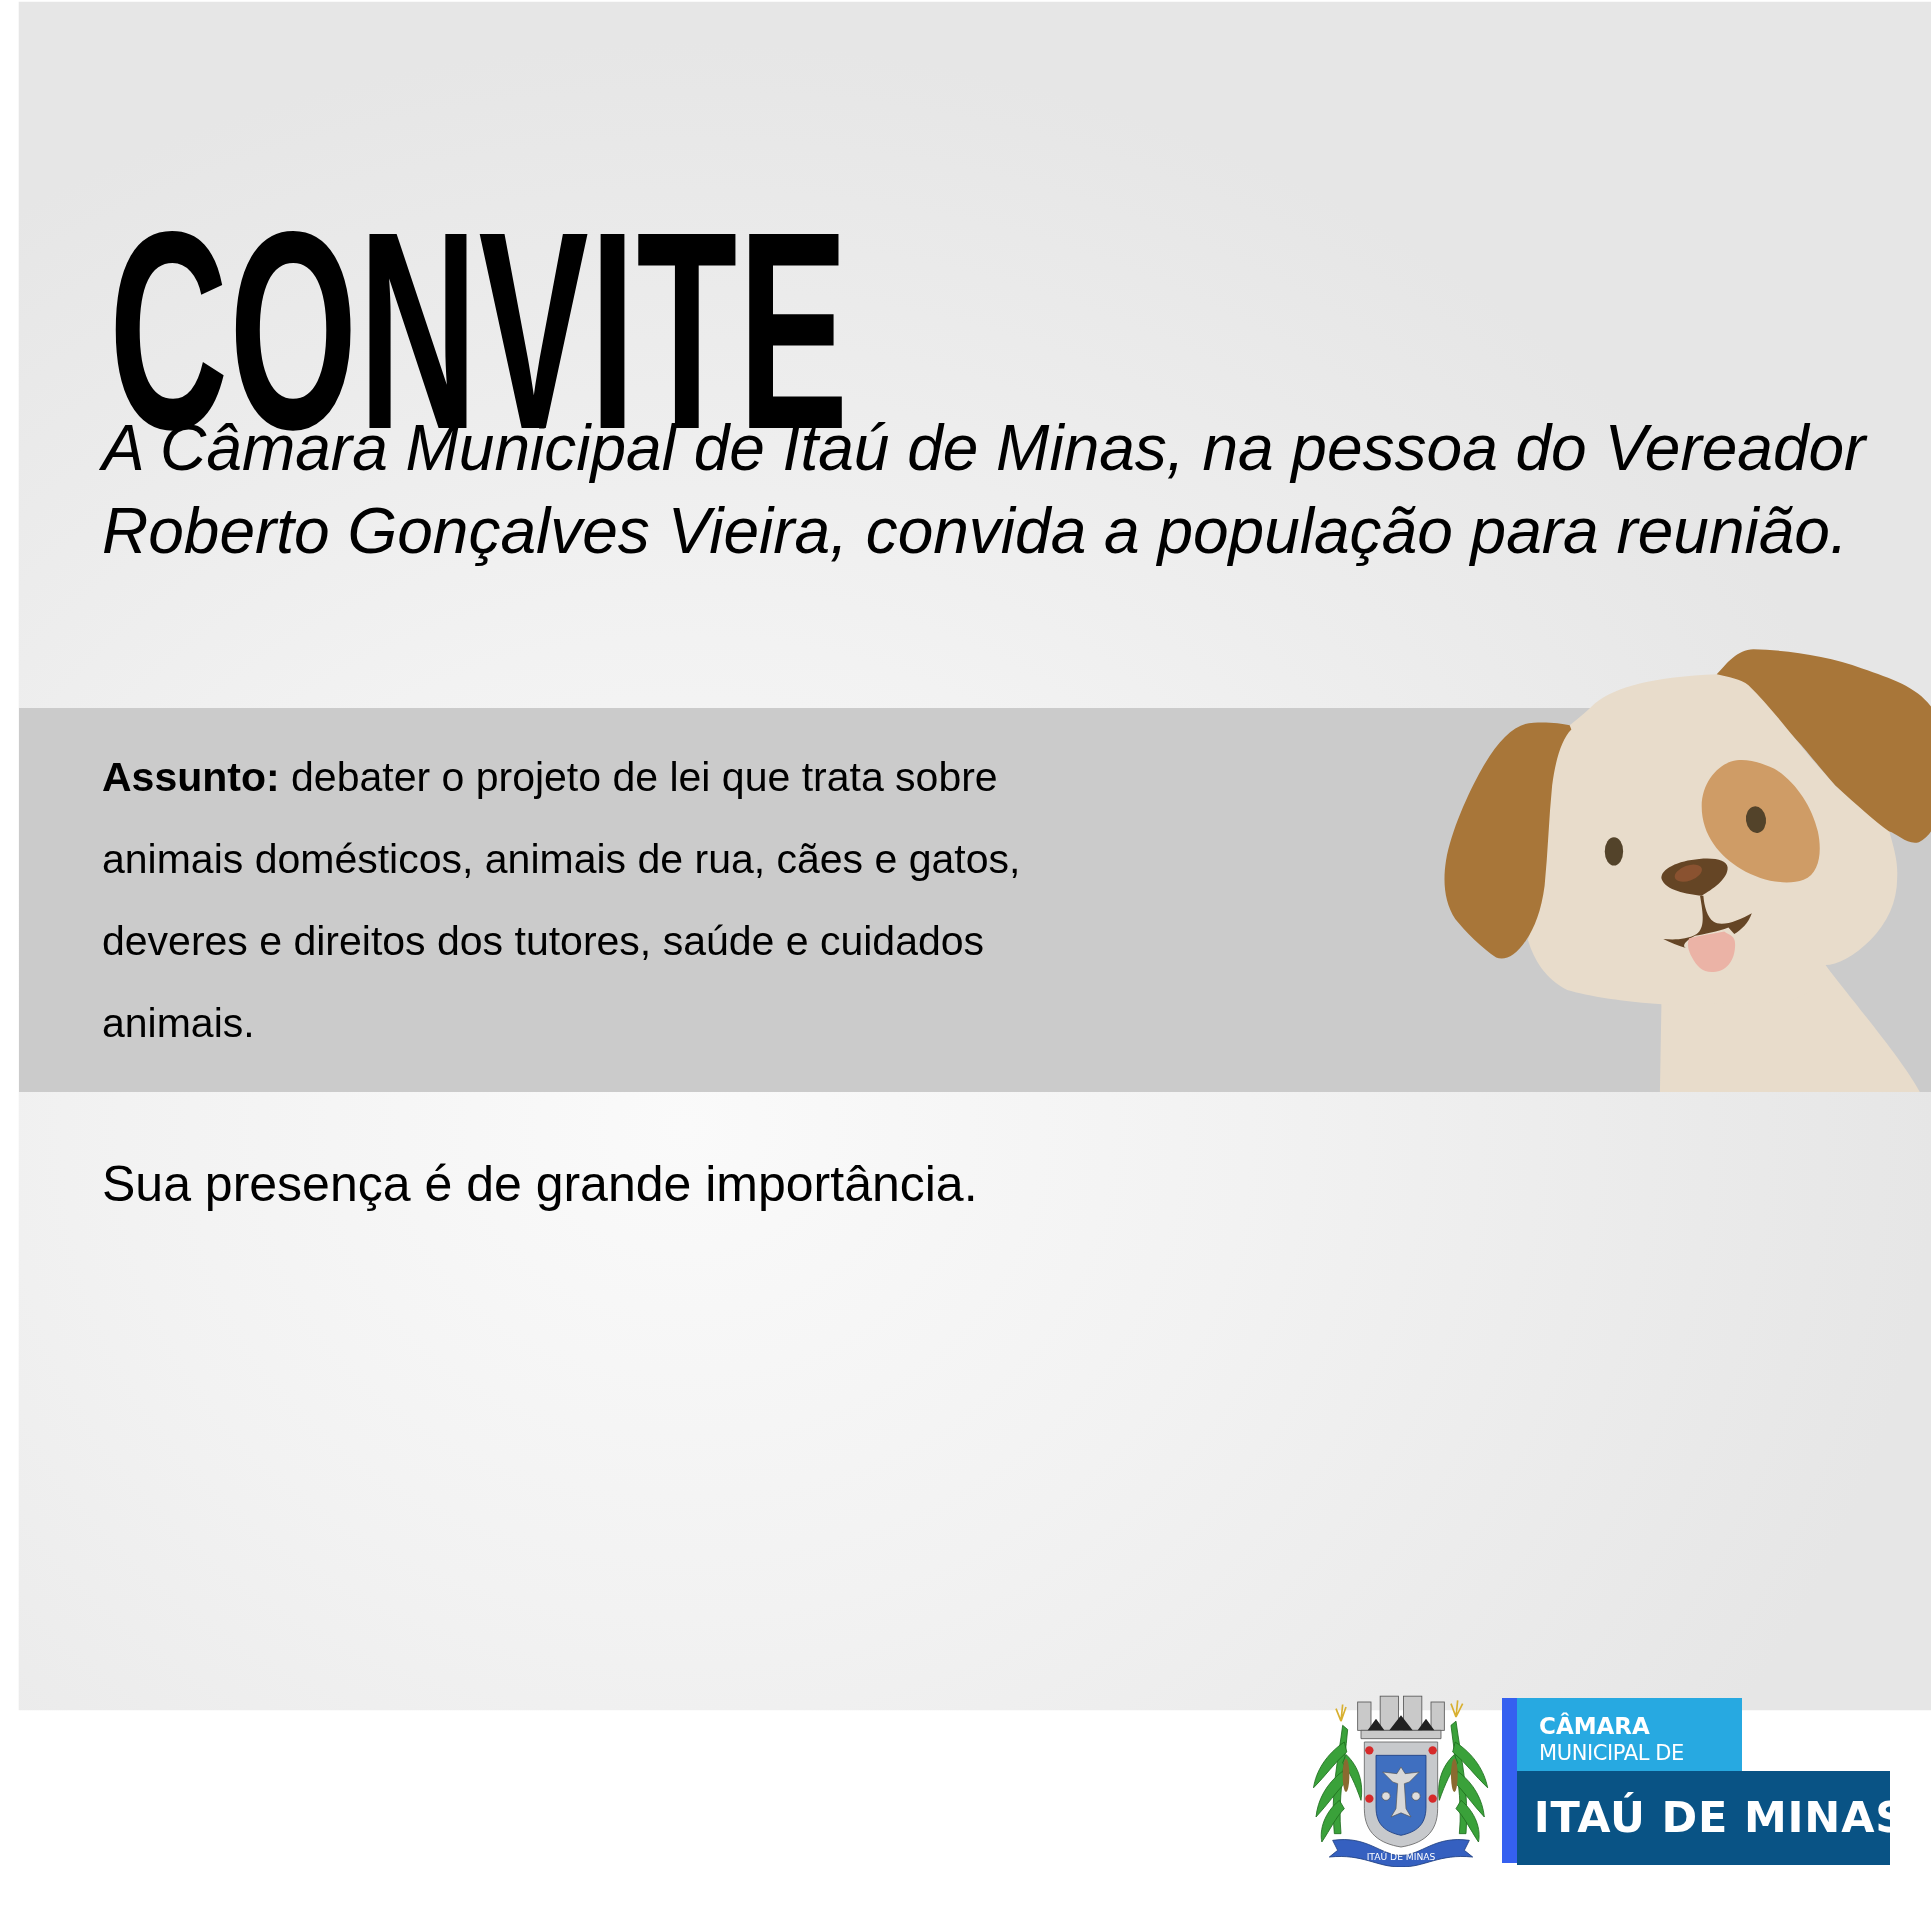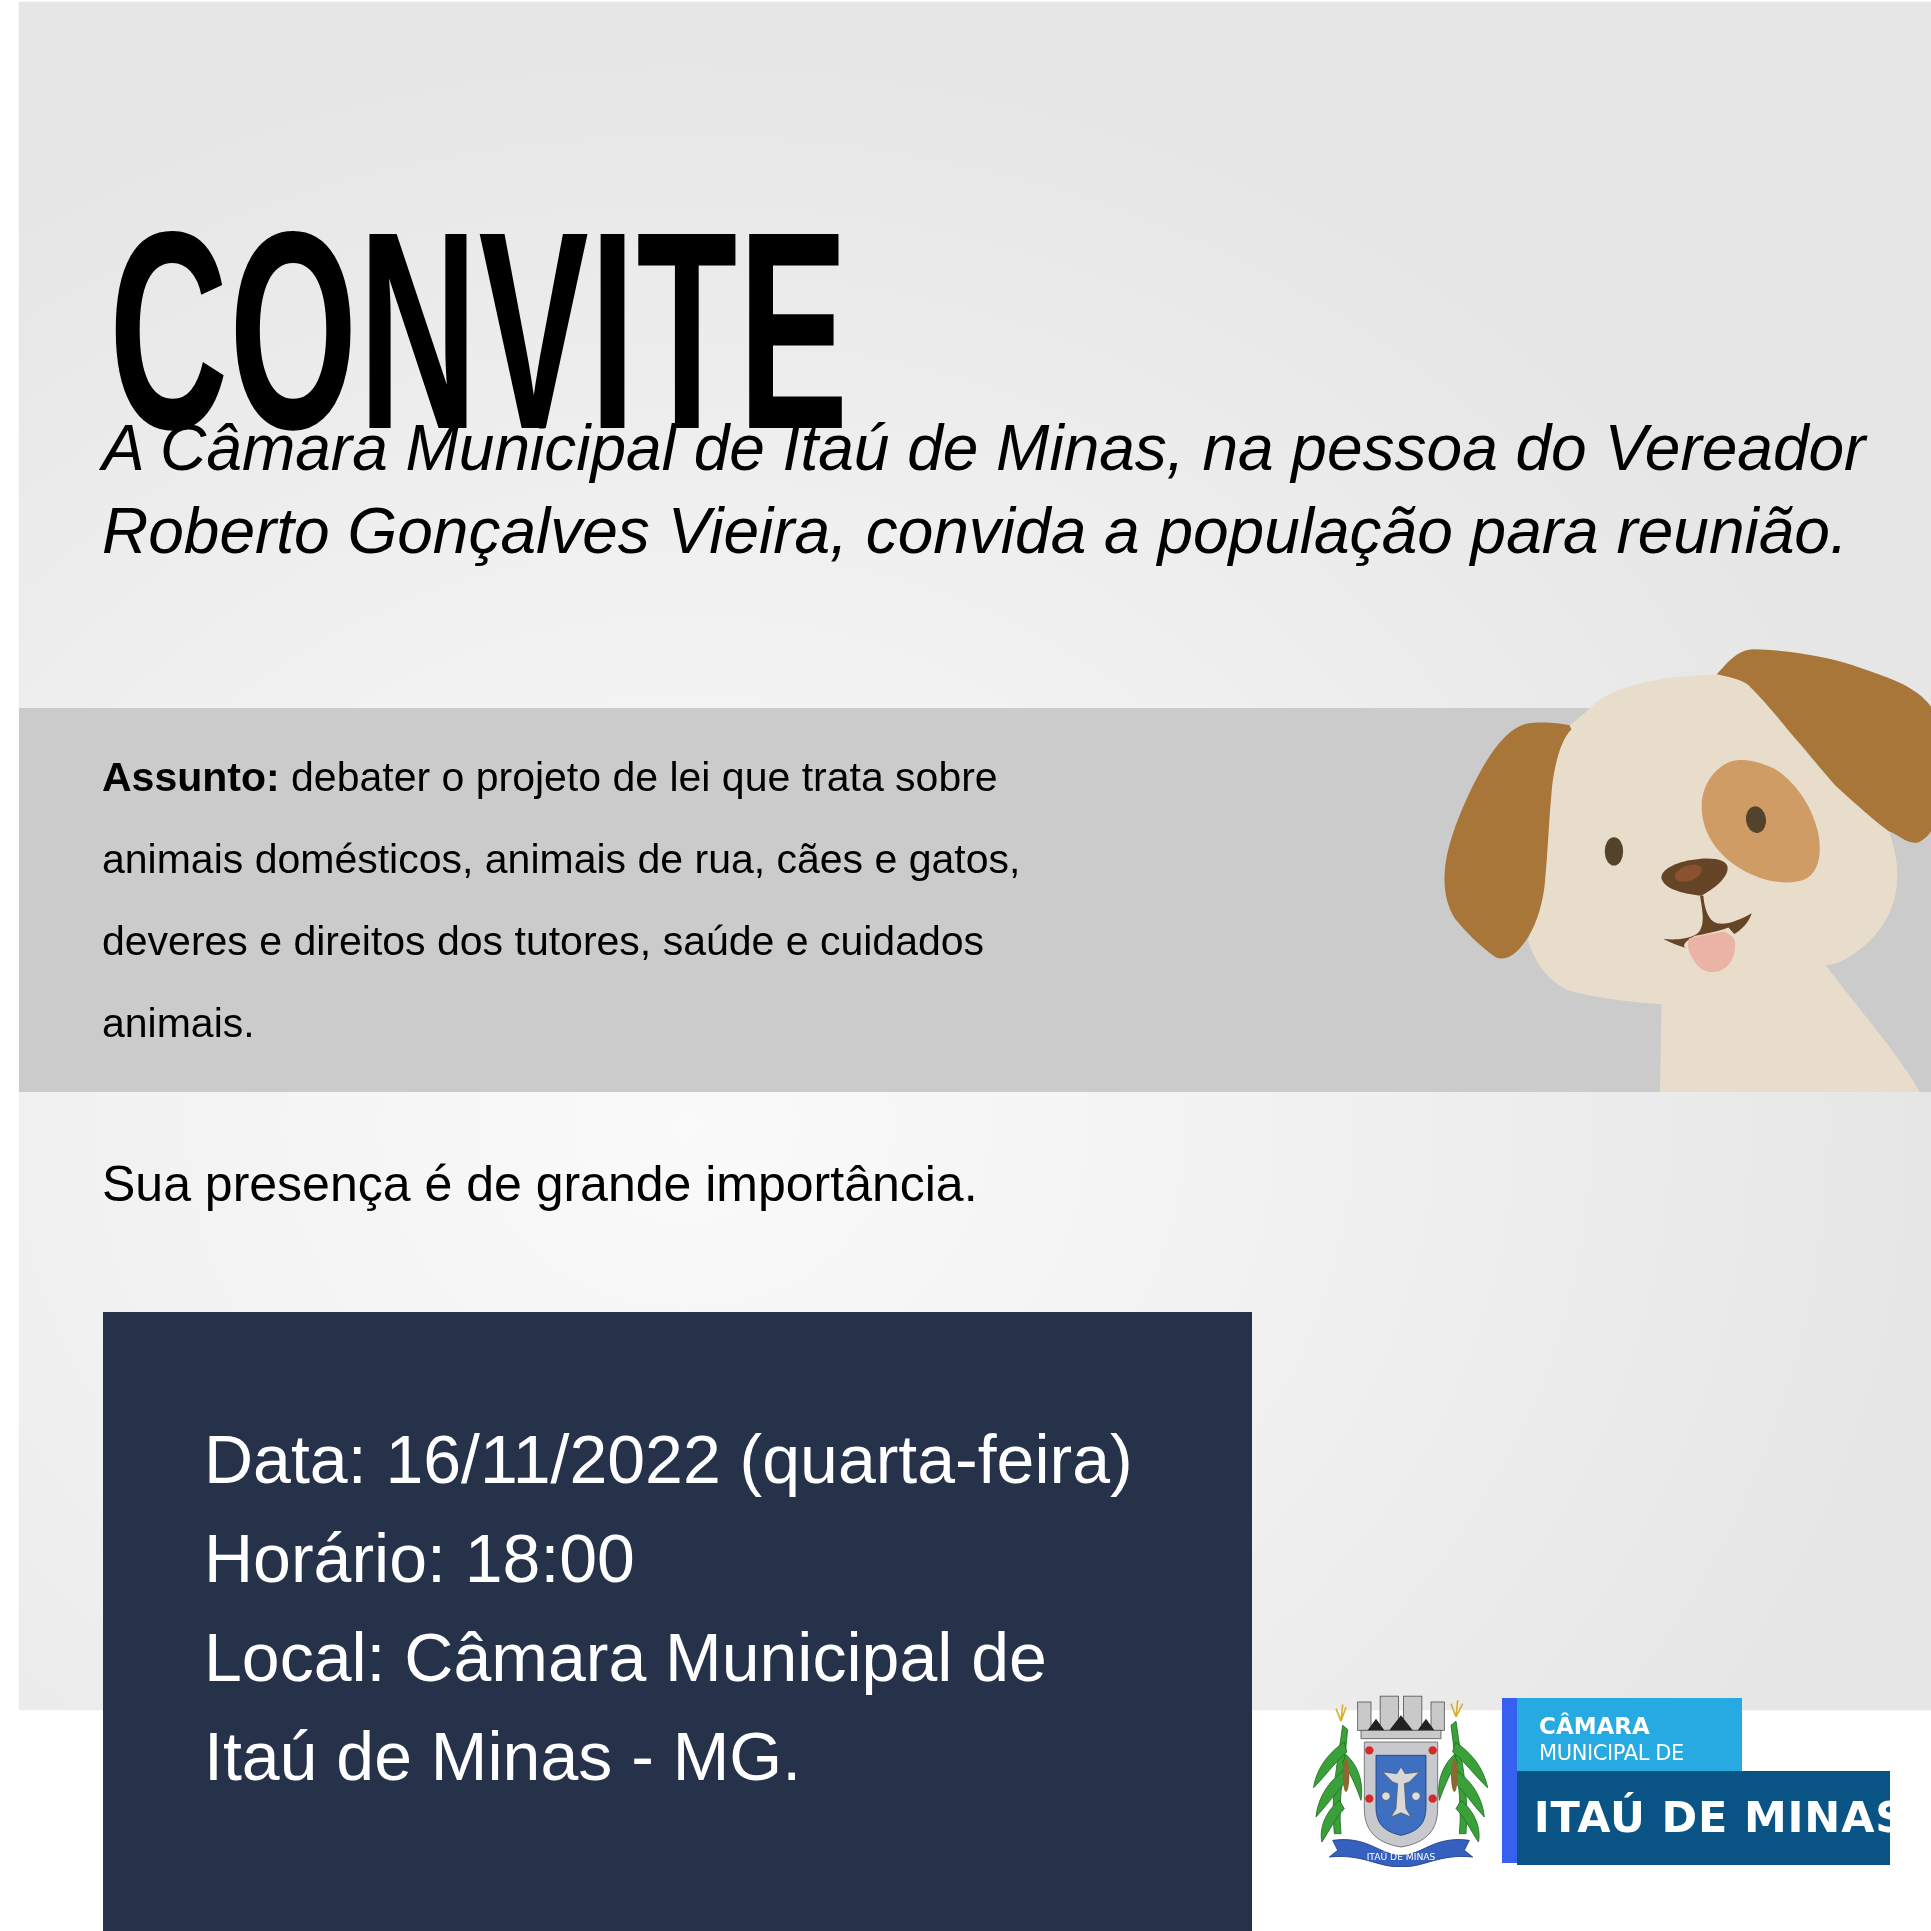--- a/index.html
+++ b/index.html
@@ -45,28 +45,20 @@
 
   <div class="subject">
     <div><b>Assunto:</b><span> debater o projeto de lei que trata sobre</span></div>
     <div>animais domésticos, animais de rua, cães e gatos,</div>
     <div>deveres e direitos dos tutores, saúde e cuidados</div>
     <div>animais.</div>
   </div>
 
   <div class="closing">Sua presença é de grande importância.</div>
 
-  <div class="info-box">
-    <div class="info-lines">
-      <div>Data: 16/11/2022 (quarta-feira)</div>
-      <div>Horário: 18:00</div>
-      <div>Local: Câmara Municipal de</div>
-      <div>Itaú de Minas - MG.</div>
-    </div>
-  </div>
 
   <svg class="dog" viewBox="0 0 614 614">
     <defs>
       <clipPath id="dogclip">
           <rect x="0" y="0" width="614" height="547"></rect>
         </clipPath>
     </defs>
     <g clip-path="url(#dogclip)">
 
       <path d="M268,547 L270,430 L380,420 L466,395 C500,440 560,510 579,547 Z" fill="#e8dccb"></path>

